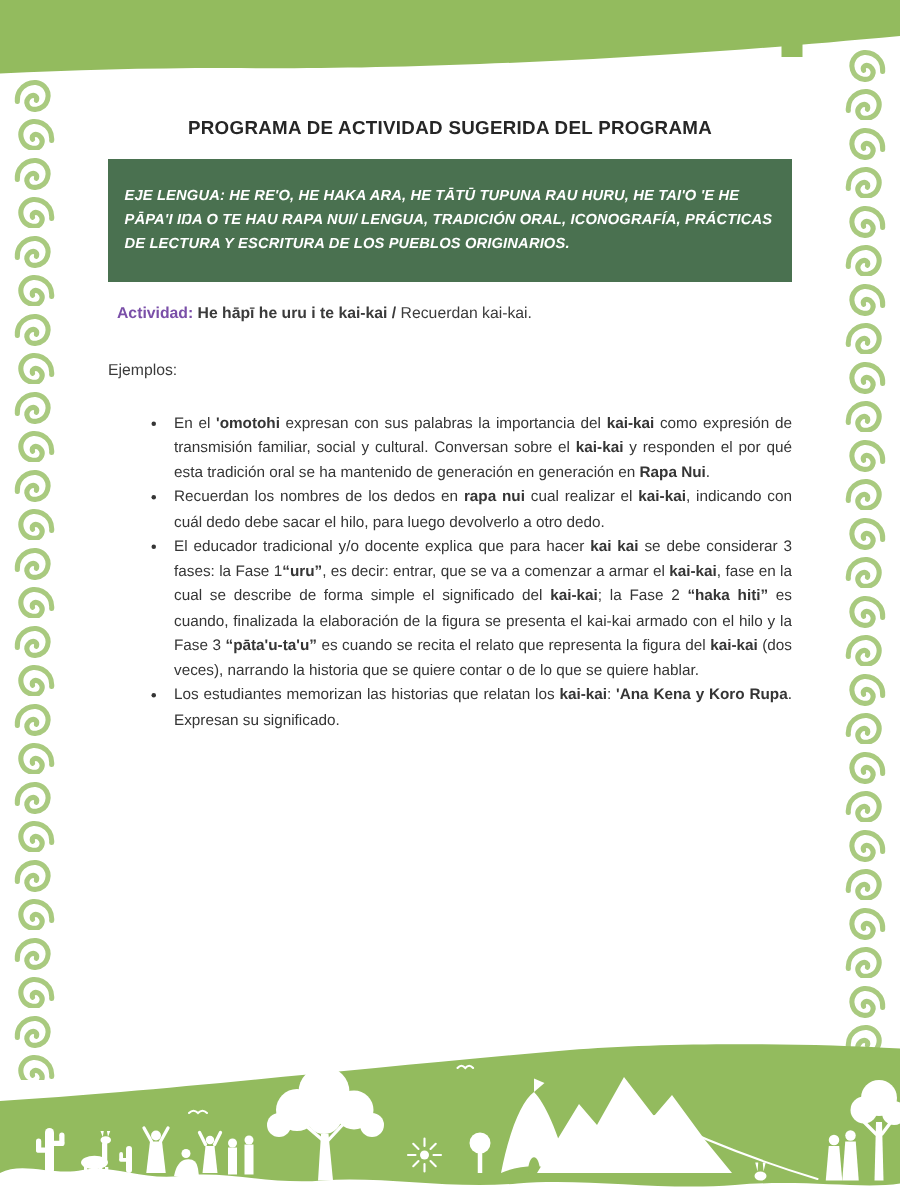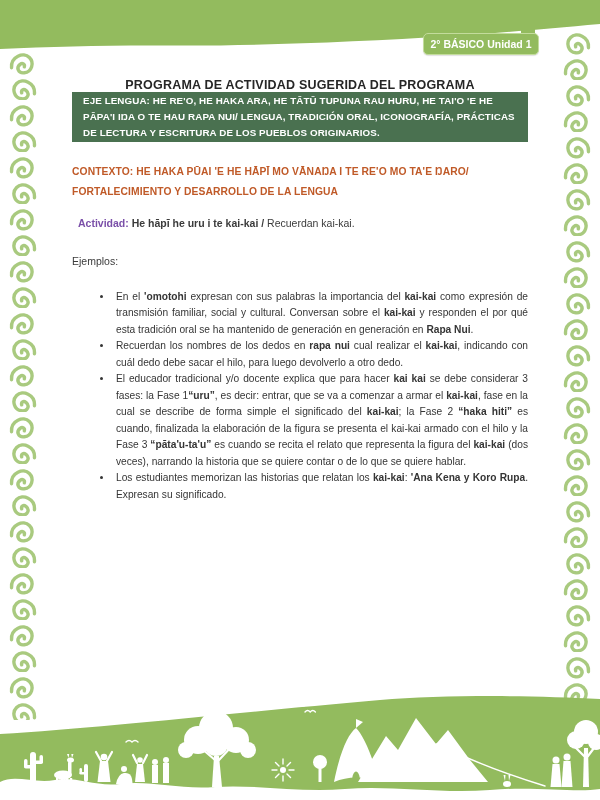--- a/index.html
+++ b/index.html
@@ -22,21 +22,21 @@
   }
   .border-col{position:absolute;display:block;}
   .border-col.left{left:8px;top:48px;}
   .border-col.right{left:562px;top:28px;}
   .content{position:absolute;left:72px;top:70px;width:456px;}
   .title{
     margin:8px 0 0;font-size:12.5px;font-weight:bold;text-align:center;
     color:#262626;letter-spacing:.2px;
   }
   .eje-box{
-    background:var(--box);padding:1px 11px;
+    margin-top:14px;background:var(--box);padding:17px 11px;font-style:italic;
   }
   .eje-box p{
     margin:0;color:#ffffff;font-weight:bold;font-size:9.8px;line-height:1.62;
     letter-spacing:.1px;
   }
   .contexto{
     margin:20px 0 0;color:var(--orange);font-weight:bold;font-size:10.3px;
     line-height:1.95;letter-spacing:.1px;
   }
   .actividad{margin:15px 0 0 6px;font-size:10.5px;color:var(--text);}
@@ -54,21 +54,20 @@
 </head>
 <body>
 
 <div class="page">
 
   <svg class="top-band" viewBox="0 0 600 56" preserveAspectRatio="none" aria-hidden="true">
     <path class="f-band" d="M0,0 H600 V24 C545,29 500,33 450,36 C360,42 250,46 175,45.5 C110,45 55,46.5 0,49 Z"></path>
     <path class="f-band" d="M521,28 h14 v10 h-14 z"></path>
   </svg>
 
-  <div class="badge">2° BÁSICO Unidad 1</div>
 
   <svg class="border-col left" width="30" height="672" viewBox="0 0 30 672" aria-hidden="true">
     <defs>
       <path id="curl" d="M3,22 C2,9 17,3 24,10 C30,16 27,27 18,28 C11,29 8,22 13,18 C16,16 19,18 18,21" fill="none" stroke-linecap="round"></path>
       <pattern id="koruPatL" width="30" height="52" patternUnits="userSpaceOnUse">
         <use href="#curl" class="koru" transform="translate(1,1) scale(0.85)"></use>
         <use href="#curl" class="koru" transform="translate(29,27) scale(-0.85,0.85)"></use>
       </pattern>
     </defs>
     <rect width="30" height="672" fill="url(#koruPatL)"></rect>
@@ -84,21 +83,20 @@
     <rect width="30" height="692" fill="url(#koruPatR)"></rect>
   </svg>
 
   <main class="content">
     <h1 class="title">PROGRAMA DE ACTIVIDAD SUGERIDA DEL PROGRAMA</h1>
 
     <div class="eje-box">
       <p>EJE LENGUA: HE RE'O, HE HAKA ARA, HE TĀTŪ TUPUNA RAU HURU, HE TAI'O 'E HE PĀPA'I IŊA O TE HAU RAPA NUI/ LENGUA, TRADICIÓN ORAL, ICONOGRAFÍA, PRÁCTICAS DE LECTURA Y ESCRITURA DE LOS PUEBLOS ORIGINARIOS.</p>
     </div>
 
-    <p class="contexto">CONTEXTO: HE HAKA PŪAI 'E HE HĀPĪ MO VĀNAŊA I TE RE'O MO TA'E ŊARO/ FORTALECIMIENTO Y DESARROLLO DE LA LENGUA</p>
 
     <p class="actividad"><span class="b purple">Actividad:</span><span> </span><span class="b">He hāpī he uru i te kai-kai /</span><span> Recuerdan kai-kai.</span></p>
 
     <p class="ejemplos">Ejemplos:</p>
 
     <ul class="examples">
       <li><span>En el </span><span class="b">'omotohi</span><span> expresan con sus palabras la importancia del </span><span class="b">kai-kai</span><span> como expresión de transmisión familiar, social y cultural. Conversan sobre el </span><span class="b">kai-kai</span><span> y responden el por qué esta tradición oral se ha mantenido de generación en generación en </span><span class="b">Rapa Nui</span><span>.</span></li>
       <li><span>Recuerdan los nombres de los dedos en </span><span class="b">rapa nui</span><span> cual realizar el </span><span class="b">kai-kai</span><span>, indicando con cuál dedo debe sacar el hilo, para luego devolverlo a otro dedo.</span></li>
       <li><span>El educador tradicional y/o docente explica que para hacer </span><span class="b">kai kai</span><span> se debe considerar 3 fases: la Fase 1</span><span class="b">“uru”</span><span>, es decir: entrar, que se va a comenzar a armar el </span><span class="b">kai-kai</span><span>, fase en la cual se describe de forma simple el significado del </span><span class="b">kai-kai</span><span>; la Fase 2 </span><span class="b">“haka hiti”</span><span> es cuando, finalizada la elaboración de la figura se presenta el kai-kai armado con el hilo y la Fase 3 </span><span class="b">“pāta'u-ta'u”</span><span> es cuando se recita el relato que representa la figura del </span><span class="b">kai-kai</span><span> (dos veces), narrando la historia que se quiere contar o de lo que se quiere hablar.</span></li>
       <li><span>Los estudiantes memorizan las historias que relatan los </span><span class="b">kai-kai</span><span>: </span><span class="b">'Ana Kena y Koro Rupa</span><span>. Expresan su significado.</span></li>

